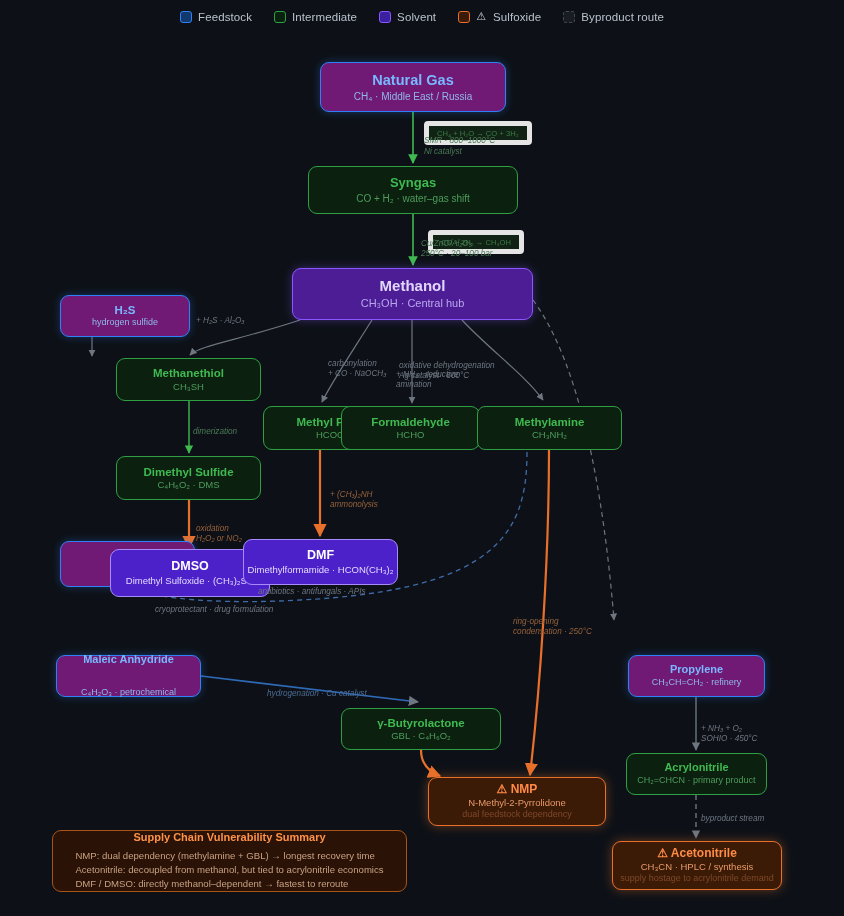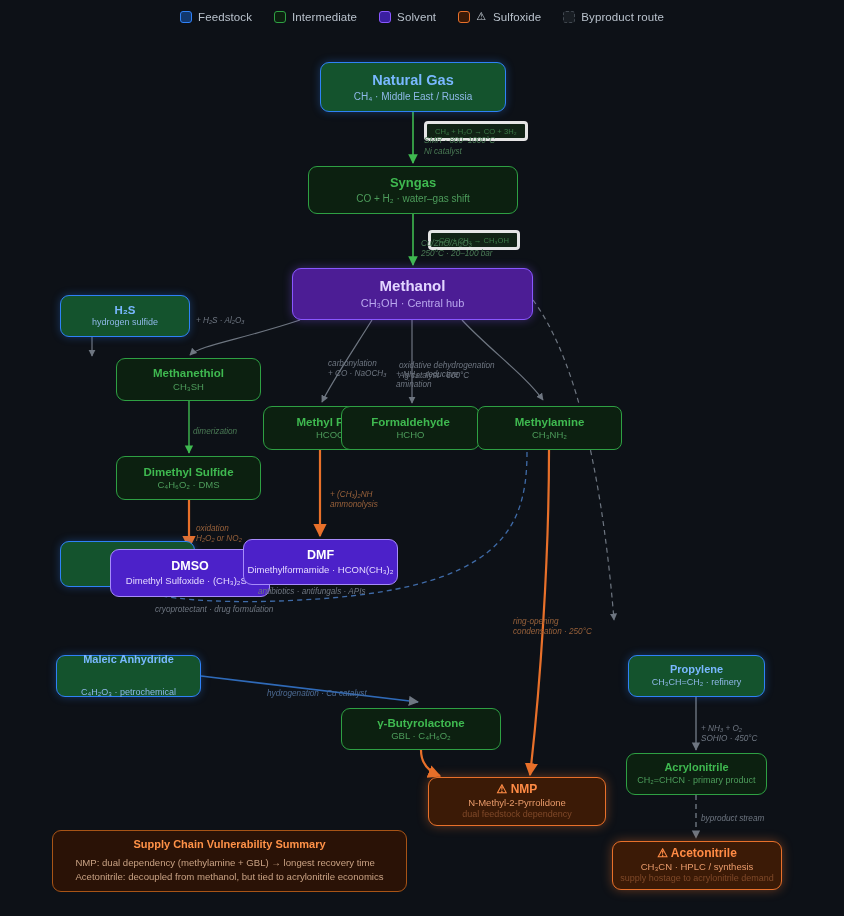--- a/index.html
+++ b/index.html
@@ -31,21 +31,21 @@
   .node {
     position: absolute; border-radius: 9px; border-width: 1.6px;
     border-style: solid; display: flex; flex-direction: column;
     align-items: center; justify-content: center; text-align: center;
     padding: 6px 10px;
   }
   .n-title { font-weight: bold; line-height: 1.25; white-space: nowrap; }
   .n-sub { line-height: 1.3; white-space: nowrap; }
   .n-note { line-height: 1.3; white-space: nowrap; opacity: .62; }
 
-  .t-feed   { background:#14532d; border-color:#2f81f7; box-shadow:0 0 9px rgba(47,129,247,.35); }
+  .t-feed   { background:#701a75; border-color:#2f81f7; box-shadow:0 0 9px rgba(47,129,247,.35); }
   .t-feed .n-title { color:#79b8ff; } .t-feed .n-sub { color:#8fb8e8; }
   .t-inter  { background:#0c2010; border-color:#2ea043; }
   .t-inter .n-title { color:#3fb950; } .t-inter .n-sub { color:#4d9c5b; }
   .t-solv   { background:#4c1d95; border-color:#8957ff; box-shadow:0 0 10px rgba(137,87,255,.38); }
   .t-solv .n-title { color:#e2d6ff; } .t-solv .n-sub { color:#b9a7ee; }
   .t-solv2  { background:#4c21c9; border-color:#a78bfa; }
   .t-solv2 .n-title { color:#ffffff; } .t-solv2 .n-sub { color:#e3d8ff; }
   .t-neck   { background:#3b1a06; border-color:#e8702a; box-shadow:0 0 11px rgba(232,112,42,.42); }
   .t-neck .n-title { color:#ff8b45; } .t-neck .n-sub { color:#e89a6a; }
   .t-neck .n-note { color:#a8643c; }
@@ -55,21 +55,21 @@
     position: absolute; font-style: italic; font-size: 8.2px;
     line-height: 1.45; color: #6e7681; white-space: nowrap;
   }
   .elabel.green { color:#4a7a55; }
   .elabel.orange { color:#96603a; }
   .elabel.blue  { color:#4d6b93; }
 
   .chip {
     position: absolute; font-size: 7.6px; font-style: normal;
     padding: 2.5px 8px; border-radius: 4px;
-    border: 3px solid #e5e5e5; background: #112315; color: #3c7a47;
+    border: 5px solid #e5e5e5; background: #112315; color: #3c7a47;
     white-space: nowrap;
   }
 
   
   #summary {
     position: absolute; border-radius: 9px;
     border: 1.6px solid #a85416; background: #2a1206;
     display: flex; flex-direction: column; align-items: center;
     justify-content: center; padding: 8px 12px; gap: 3px;
   }
@@ -264,16 +264,17 @@
       <div class="elabel " style="left: 701px; top: 723px;">+ NH₃ + O₂</div>
       <div class="elabel " style="left: 701px; top: 733px;">SOHIO · 450°C</div>
       <div class="elabel " style="left: 701px; top: 813px;">byproduct stream</div>
     </div>
 
   <div id="summary" style="left: 52px; top: 830px; width: 355px; height: 62px;">
     <div class="s-title">Supply Chain Vulnerability Summary</div>
     <div id="summary-lines">
         <div class="s-line">NMP: dual dependency (methylamine + GBL) → longest recovery time</div>
         <div class="s-line">Acetonitrile: decoupled from methanol, but tied to acrylonitrile economics</div>
+        <div class="s-line">DMF / DMSO: directly methanol–dependent → fastest to reroute</div>
       </div>
   </div>
 
 </div>
 
 </body></html>

